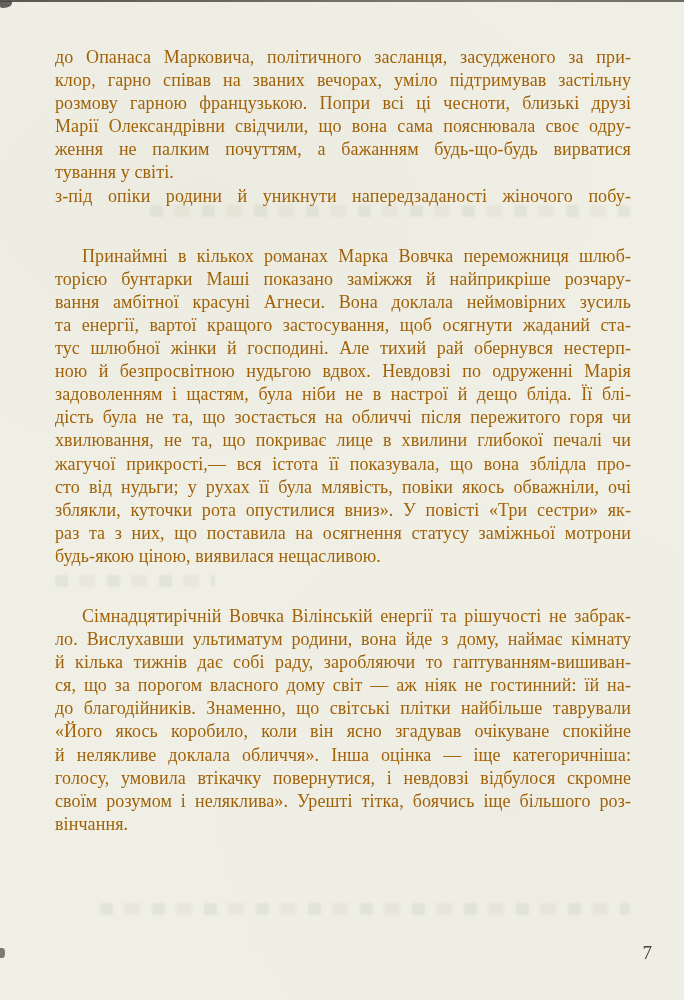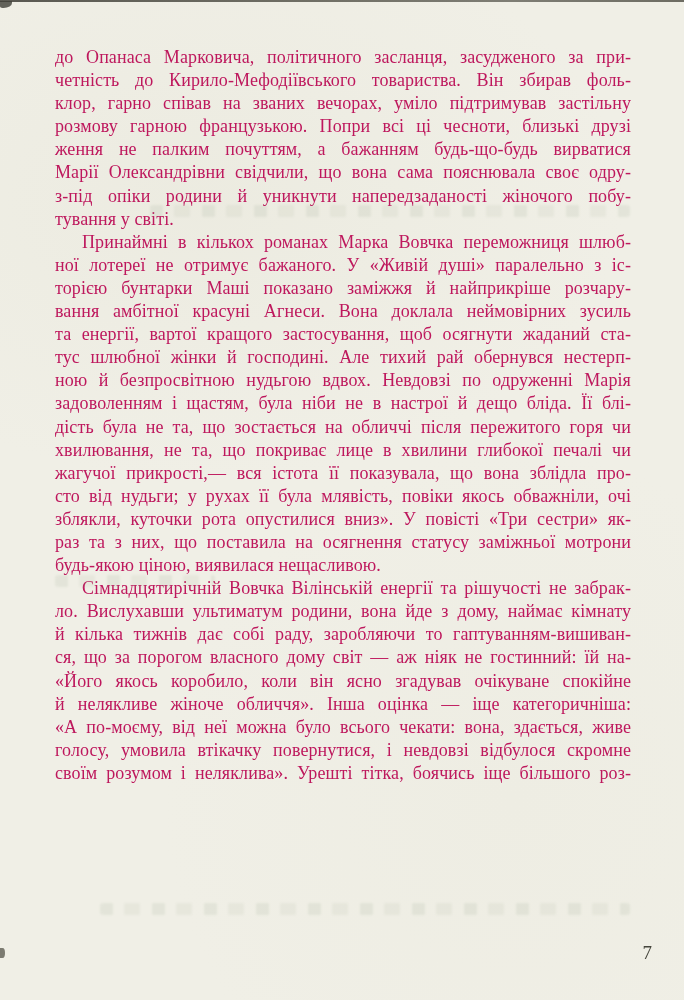--- a/index.html
+++ b/index.html
@@ -45,36 +45,37 @@
     background: #55544a;
     border-radius: 0 60% 60% 0;
     opacity: 0.75;
   }
   
   .text-block {
     position: absolute;
     left: 55px;
     top: 46px;
     width: 576px;
-    color: #be185d;
+    color: #a16207;
     font-size: 18px;
     line-height: 23.1px;
     letter-spacing: 0.1px;
   }
   .paragraph { margin: 0; }
   .line {
     text-align: justify;
     text-align-last: justify;
     white-space: normal;
   }
   .line.last {
     text-align-last: left;
   }
   .line.indent {
     text-indent: 27px;
+    margin-top: 37px;
   }
   
   .artifact {
     position: absolute;
     height: 12px;
     opacity: 0.30;
     filter: blur(1.3px);
     background: repeating-linear-gradient(
       90deg,
       rgba(148,163,138,0.45) 0px, rgba(148,163,138,0.45) 13px,
@@ -100,55 +101,54 @@
 
 <div class="paper"></div>
 
 <div class="scan-edge-top"></div>
 <div class="scan-corner-blob"></div>
 <div class="scan-left-speck"></div>
 
 <div class="text-block" id="text-block">
     <div class="paragraph">
       <div class="line">до Опанаса Марковича, політичного засланця, засудженого за при-</div>
-      <div class="line">четність до Кирило-Мефодіївського товариства. Він збирав фоль-</div>
       <div class="line">клор, гарно співав на званих вечорах, уміло підтримував застільну</div>
       <div class="line">розмову гарною французькою. Попри всі ці чесноти, близькі друзі</div>
+      <div class="line">Марії Олександрівни свідчили, що вона сама пояснювала своє одру-</div>
       <div class="line">ження не палким почуттям, а бажанням будь-що-будь вирватися</div>
-      <div class="line">Марії Олександрівни свідчили, що вона сама пояснювала своє одру-</div>
+      <div class="line last">тування у світі.</div>
       <div class="line">з-під опіки родини й уникнути напередзаданості жіночого побу-</div>
-      <div class="line last">тування у світі.</div>
     </div>
     <div class="paragraph">
       <div class="line indent">Принаймні в кількох романах Марка Вовчка переможниця шлюб-</div>
-      <div class="line">ної лотереї не отримує бажаного. У «Живій душі» паралельно з іс-</div>
       <div class="line">торією бунтарки Маші показано заміжжя й найприкріше розчару-</div>
       <div class="line">вання амбітної красуні Агнеси. Вона доклала неймовірних зусиль</div>
       <div class="line">та енергії, вартої кращого застосування, щоб осягнути жаданий ста-</div>
       <div class="line">тус шлюбної жінки й господині. Але тихий рай обернувся нестерп-</div>
       <div class="line">ною й безпросвітною нудьгою вдвох. Невдовзі по одруженні Марія</div>
       <div class="line">задоволенням і щастям, була ніби не в настрої й дещо бліда. Її блі-</div>
       <div class="line">дість була не та, що зостається на обличчі після пережитого горя чи</div>
       <div class="line">хвилювання, не та, що покриває лице в хвилини глибокої печалі чи</div>
       <div class="line">жагучої прикрості,— вся істота її показувала, що вона зблідла про-</div>
       <div class="line">сто від нудьги; у рухах її була млявість, повіки якось обважніли, очі</div>
       <div class="line">зблякли, куточки рота опустилися вниз». У повісті «Три сестри» як-</div>
       <div class="line">раз та з них, що поставила на осягнення статусу заміжньої мотрони</div>
       <div class="line last">будь-якою ціною, виявилася нещасливою.</div>
     </div>
     <div class="paragraph">
       <div class="line indent">Сімнадцятирічній Вовчка Вілінській енергії та рішучості не забрак-</div>
       <div class="line">ло. Вислухавши ультиматум родини, вона йде з дому, наймає кімнату</div>
       <div class="line">й кілька тижнів дає собі раду, заробляючи то гаптуванням-вишиван-</div>
       <div class="line">ся, що за порогом власного дому світ — аж ніяк не гостинний: їй на-</div>
+      <div class="line">до благодійників. Знаменно, що світські плітки найбільше таврували</div>
       <div class="line">«Його якось коробило, коли він ясно згадував очікуване спокійне</div>
-      <div class="line">й нелякливе жіноче обличчя». Інша оцінка — іще категоричніша:</div>
-      <div class="line">«А по-моєму, від неї можна було всього чекати: вона, здається, живе</div>
+      <div class="line">й нелякливе доклала обличчя». Інша оцінка — іще категоричніша:</div>
       <div class="line">голосу, умовила втікачку повернутися, і невдовзі відбулося скромне</div>
       <div class="line">своїм розумом і неляклива». Урешті тітка, боячись іще більшого роз-</div>
+      <div class="line last">вінчання.</div>
     </div>
   </div>
 
 <div class="artifact a1"></div>
 <div class="artifact a2"></div>
 <div class="artifact a3"></div>
 
 <div class="page-number">7</div>
 
 </body></html>

